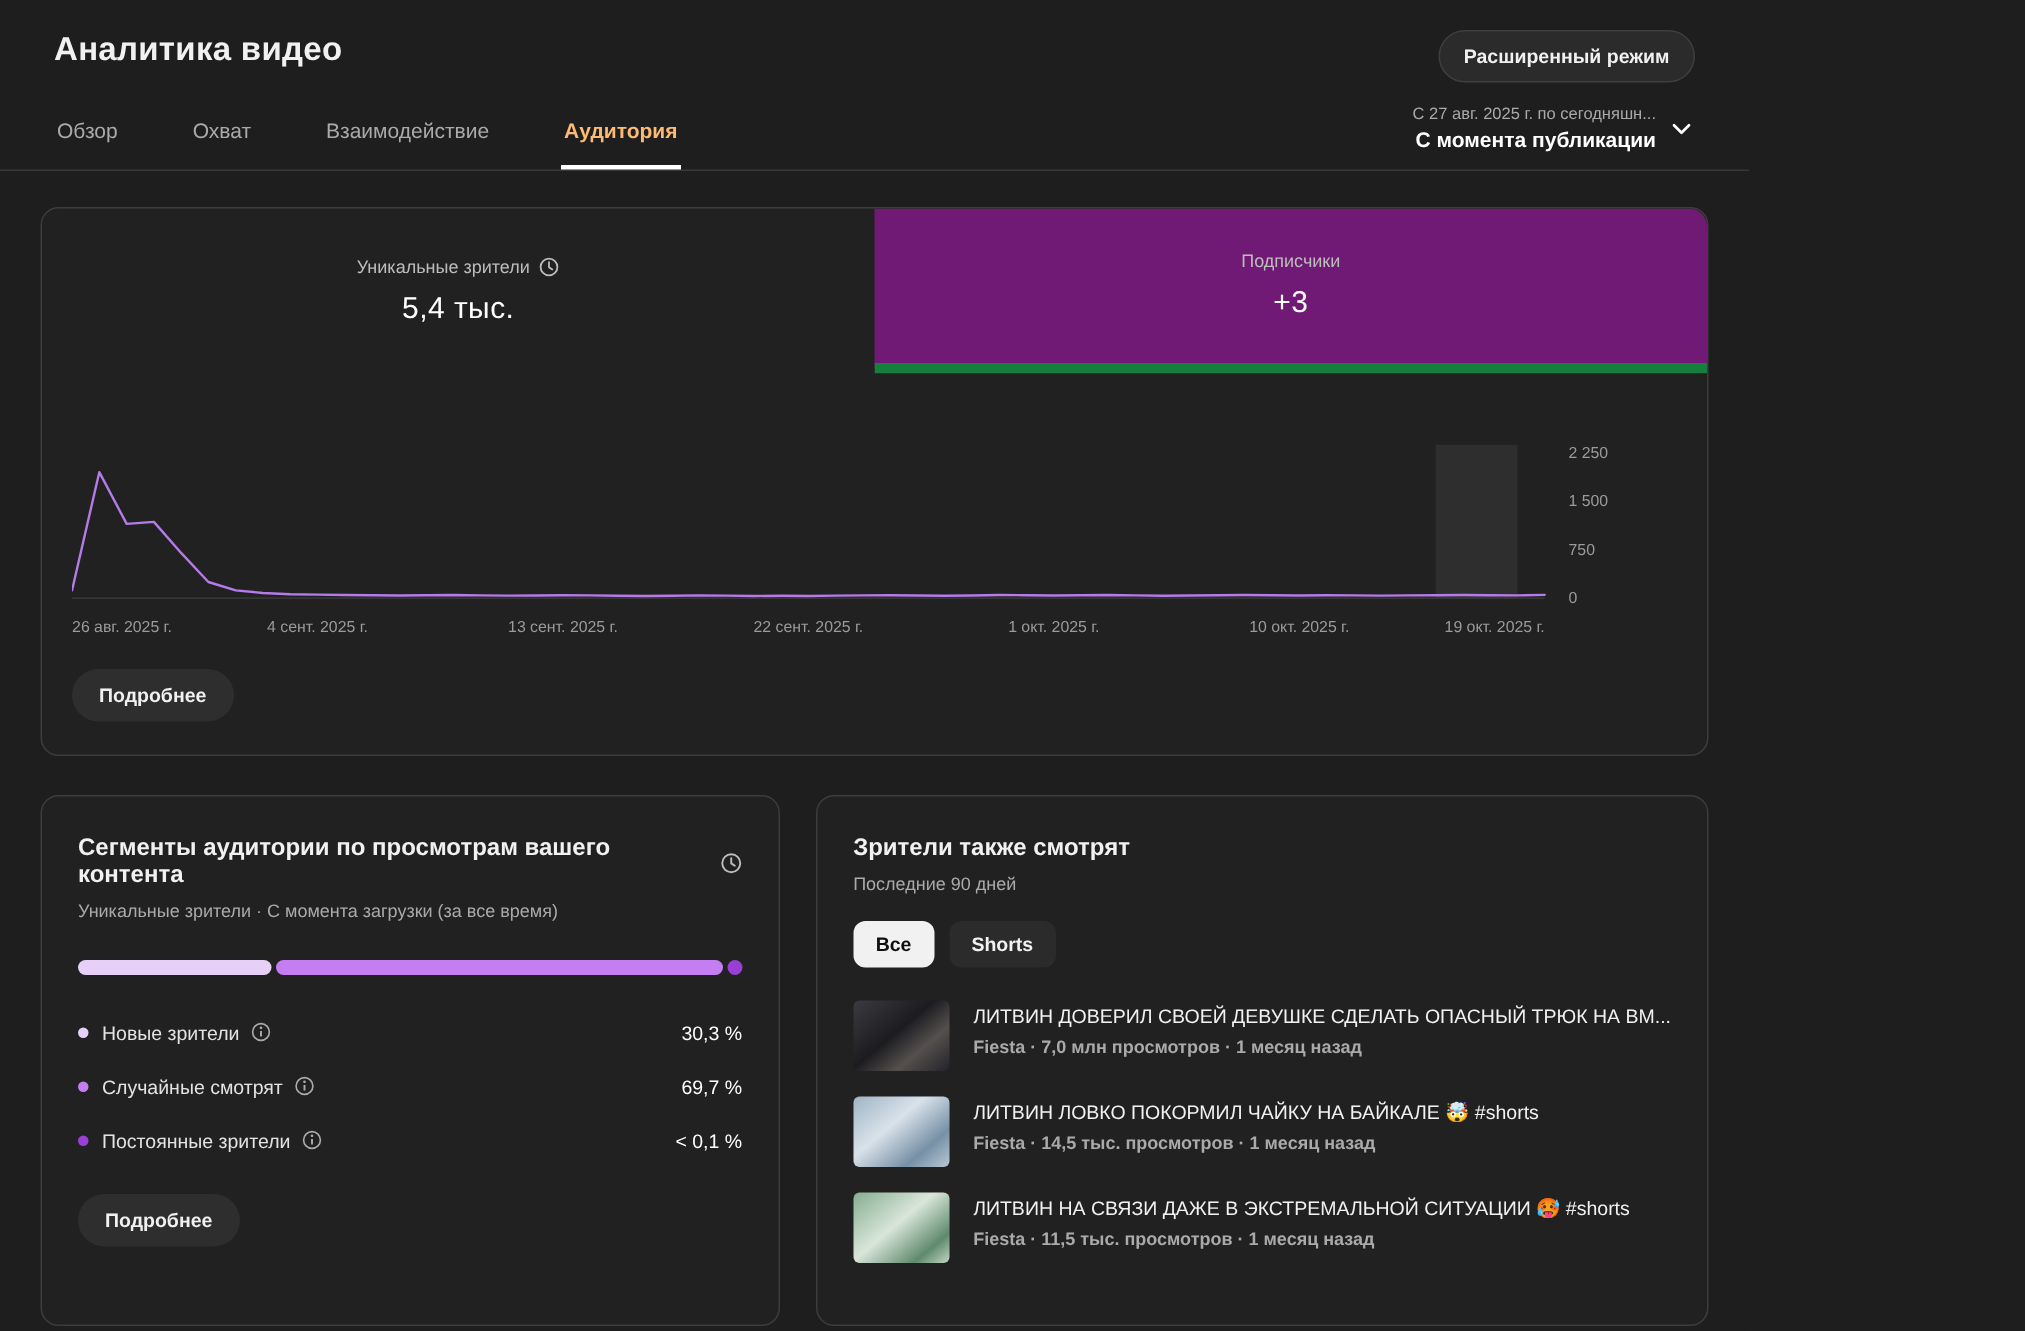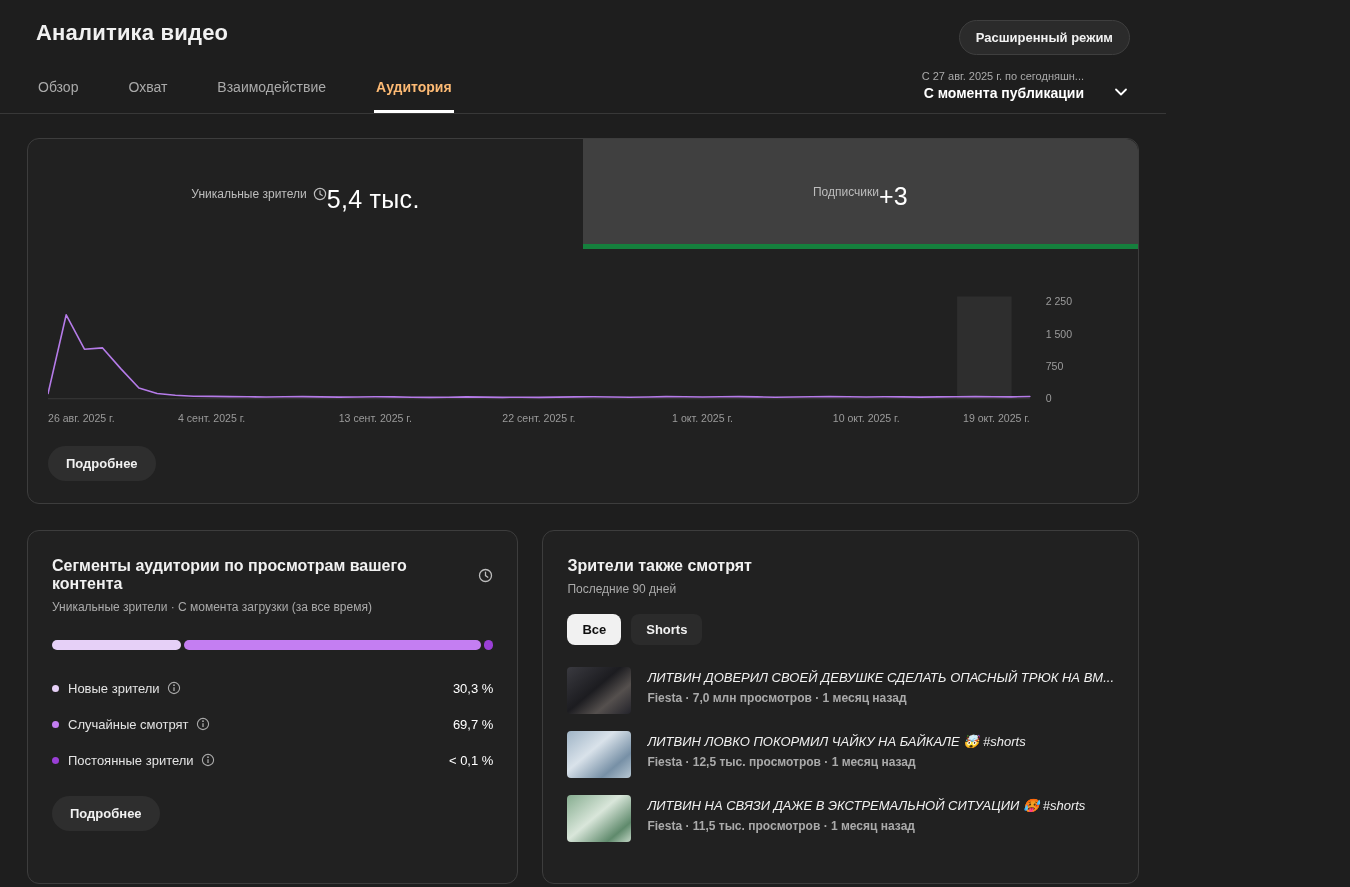--- a/index.html
+++ b/index.html
@@ -32,46 +32,46 @@
     padding:14px 36px 0 36px;
     border-bottom:1px solid #383838;
   }
   .tabs { display:flex; gap:46px; }
   .tab {
     font-size:14px; color:#aaaaaa; padding:10px 2px 15px 2px;
     border-bottom:3px solid transparent; cursor:pointer; white-space:nowrap;
   }
   .tab.active { color:#fdba74; font-weight:700; border-bottom-color:#ffffff; }
   .date-range {
-    display:flex; align-items:flex-end; gap:28px;
+    display:flex; align-items:center; gap:8px;
     margin-bottom:12px; cursor:pointer;
   }
   .date-range-text { text-align:right; }
   .date-range-period { font-size:11px; color:#aaaaaa; margin-bottom:3px; }
   .date-range-mode { font-size:14px; color:#ffffff; font-weight:600; }
   .chevron-icon svg { display:block; }
 
   
   .card {
     background:#212121; border:1px solid #3d3d3d; border-radius:12px;
   }
   .main-card { margin:24px 27px 0 27px; overflow:hidden; }
 
   .metric-tabs { display:flex; height:110px; }
   .metric-tab {
-    flex:1; display:flex; 
+    flex:1; display:flex; flex-direction:column;
     align-items:center; justify-content:center; cursor:pointer;
   }
   .metric-tab.inactive {
-    background:#404040; border-bottom:5px solid #15803d;
+    background:#701a75; border-bottom:7px solid #15803d;
     border-top-right-radius:12px;
   }
   .metric-label-row { display:flex; align-items:center; gap:6px; }
   .metric-label { font-size:12px; color:#bdbdbd; }
-  .metric-value { font-size:25px; color:#ffffff; margin-top:10px; letter-spacing:.3px; }
+  .metric-value { font-size:20px; color:#ffffff; margin-top:10px; letter-spacing:.3px; }
 
   .chart-wrap { padding:44px 20px 0 20px; }
   .chart-wrap svg { display:block; width:100%; height:auto; }
 
   .details-btn {
     background:#2e2e2e; color:#f1f1f1; border:none; font-family:inherit;
     font-size:13px; font-weight:600; padding:10px 18px; border-radius:20px;
     cursor:pointer; margin:16px 0 22px 20px;
   }
 
@@ -109,21 +109,21 @@
 
   .video-list { margin-top:22px; }
   .video-row { display:flex; gap:16px; align-items:flex-start; margin-bottom:17px; cursor:pointer; }
   .video-thumb { width:64px; height:47px; border-radius:4px; flex:none; }
   .thumb-1 { background:linear-gradient(140deg,#3a3a40 0%,#1c1c20 45%,#55504e 70%,#23232a 100%); }
   .thumb-2 { background:linear-gradient(140deg,#9fb4c6 0%,#d9e2ea 40%,#7790a6 75%,#b8c8d4 100%); }
   .thumb-3 { background:linear-gradient(140deg,#86ad90 0%,#d9e6da 45%,#5f8a6c 80%,#c2d6c5 100%); }
   .video-info { min-width:0; padding-top:3px; }
   .video-title {
     font-size:13px; color:#f1f1f1; font-weight:400;
-    white-space:nowrap; overflow:hidden; text-overflow:ellipsis;font-style:italic;
+    white-space:nowrap; overflow:hidden; text-overflow:ellipsis;
   }
   .video-meta { font-size:12px; color:#aaaaaa; margin-top:6px;font-weight:bold; }
 </style>
 </head>
 <body>
 
 <div class="page">
 
   <div class="header-top">
     <h1 class="page-title">Аналитика видео</h1>
@@ -270,21 +270,21 @@
           <div class="video-thumb thumb-1"></div>
           <div class="video-info">
             <div class="video-title">ЛИТВИН ДОВЕРИЛ СВОЕЙ ДЕВУШКЕ СДЕЛАТЬ ОПАСНЫЙ ТРЮК НА ВМ...</div>
             <div class="video-meta">Fiesta · 7,0 млн просмотров · 1 месяц назад</div>
           </div>
         </div>
         <div class="video-row">
           <div class="video-thumb thumb-2"></div>
           <div class="video-info">
             <div class="video-title">ЛИТВИН ЛОВКО ПОКОРМИЛ ЧАЙКУ НА БАЙКАЛЕ 🤯 #shorts</div>
-            <div class="video-meta">Fiesta · 12,5 тыс. просмотров · 1 месяц назад</div>
+            <div class="video-meta">Fiesta · 14,5 тыс. просмотров · 1 месяц назад</div>
           </div>
         </div>
         <div class="video-row">
           <div class="video-thumb thumb-3"></div>
           <div class="video-info">
             <div class="video-title">ЛИТВИН НА СВЯЗИ ДАЖЕ В ЭКСТРЕМАЛЬНОЙ СИТУАЦИИ 🥵 #shorts</div>
             <div class="video-meta">Fiesta · 11,5 тыс. просмотров · 1 месяц назад</div>
           </div>
         </div>
       </div>

